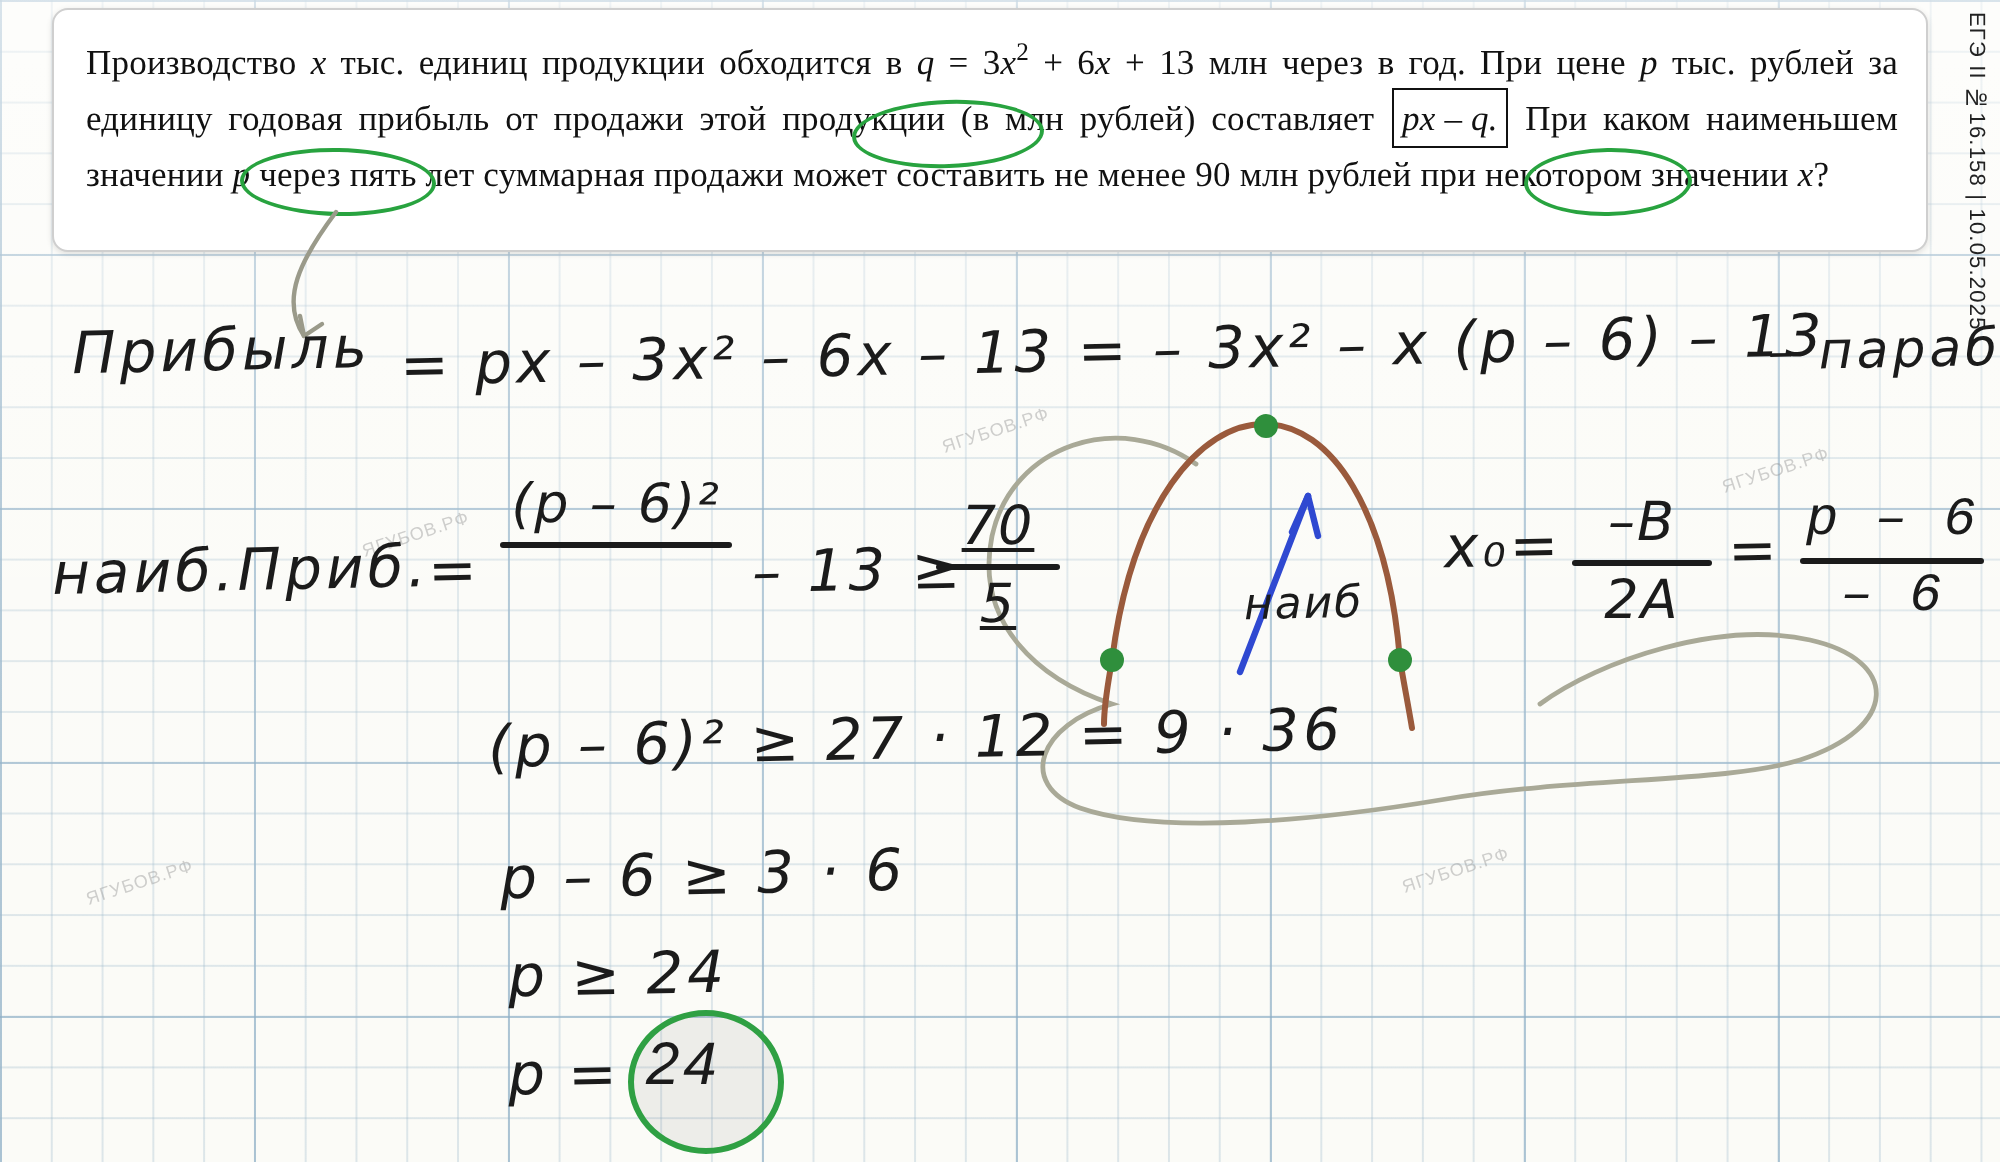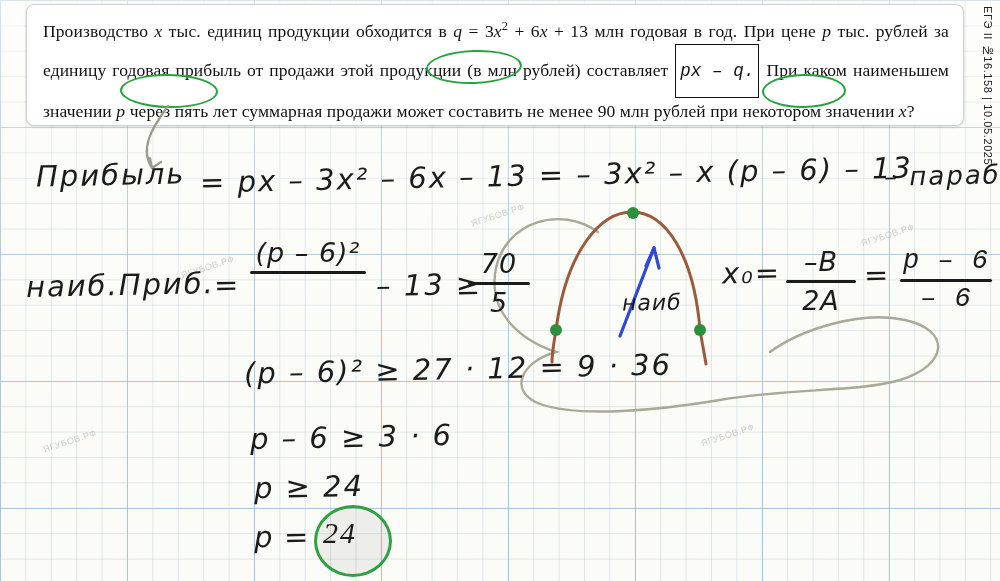--- a/index.html
+++ b/index.html
@@ -44,24 +44,23 @@
     text-align:justify;
     color:#111;
     letter-spacing:.1px;
   }
   .it{font-style:italic;}
   .frm{font-style:italic;}
   sup{font-size:.72em;}
   .boxed{
     display:inline-block;
     border:1.6px solid #111;
-    padding:16px 4px;
+    padding:4px 4px;
     line-height:20px;
     margin:0 1px;
-    font-family:Liberation Mono, monospace;
   }
   
   .oval{
     position:absolute;
     border:2.4px solid #28a33f;
     border-radius:50%;
     pointer-events:none;
   }
   #oval-px   {left:426px; top:50px; width:92px;  height:30px; transform:rotate(-2deg);}
   #oval-five {left:120px; top:74px; width:94px;  height:30px; transform:rotate(1deg);}
@@ -105,21 +104,21 @@
   #ink{position:absolute;left:0;top:0;width:1000px;height:581px;pointer-events:none;}
 
   
   #answer-circle{
     position:absolute;left:314px;top:505px;width:72px;height:66px;
     border:3px solid #2fa043;border-radius:50%;
     background:rgba(120,120,120,.10);
   }
   #answer-text{
     position:absolute;left:323px;top:516px;
-    font-family:Liberation Serif, serif;font-style:italic;
+    font-family:Liberation Sans, sans-serif;font-style:italic;
     font-size:30px;color:#1b1b1b;letter-spacing:2px;
   }
 
   
   .wm{
     position:absolute;
     font-family:"Liberation Sans", sans-serif;
     font-size:9px;color:rgba(150,150,150,.45);
     transform:rotate(-18deg);
     pointer-events:none;letter-spacing:.5px;
@@ -132,21 +131,21 @@
 <div id="paperfade"></div>
 
 <div class="wm" style="left:180px;top:262px;">ЯГУБОВ.РФ</div>
 <div class="wm" style="left:42px;top:436px;">ЯГУБОВ.РФ</div>
 <div class="wm" style="left:470px;top:210px;">ЯГУБОВ.РФ</div>
 <div class="wm" style="left:700px;top:430px;">ЯГУБОВ.РФ</div>
 <div class="wm" style="left:860px;top:230px;">ЯГУБОВ.РФ</div>
 
 <div id="problem">
   <p>
-    <span>Производство </span><span class="it">x</span><span> тыс. единиц продукции обходится в </span><span class="frm">q</span><span> = 3</span><span class="frm">x</span><sup>2</sup><span> + 6</span><span class="frm">x</span><span> + 13</span><span> млн годовая</span>
+    <span>Производство </span><span class="it">x</span><span> тыс. единиц продукции обходится в </span><span class="frm">q</span><span> = 3</span><span class="frm">x</span><sup>2</sup><span> + 6</span><span class="frm">x</span><span> + 13</span><span> млн через</span>
     <span>в год. При цене </span><span class="it">p</span><span> тыс. рублей за единицу годовая прибыль от продажи этой</span>
     <span>продукции (в млн рублей) составляет </span><span class="boxed frm">px – q.</span><span> При каком наименьшем значении </span><span class="it">p</span>
     <span>через </span><span>пять лет</span><span> суммарная продажи может составить не менее </span><span>90 млн</span><span> рублей</span>
     <span>при некотором значении </span><span class="it">x</span><span>?</span>
   </p>
 </div>
 
 <div class="oval" id="oval-px"></div>
 <div class="oval" id="oval-five"></div>
 <div class="oval" id="oval-70"></div>
@@ -183,21 +182,21 @@
 <div class="hw cursive big" style="left:26px;top:268px;">наиб.Приб.</div>
 <div class="hw cursive big" style="left:214px;top:268px;">=</div>
 
 <div class="frac" style="left:250px;top:237px;width:116px;">
   <div class="num">(p – 6)²</div>
   <div class="bar"></div>
 </div>
 
 <div class="hw cursive big" style="left:376px;top:268px;">– 13  ≥</div>
 
-<div class="frac" style="left:468px;top:248px;width:62px;">
+<div class="frac" style="left:468px;top:248px;width:62px;text-decoration:underline;">
   <div class="num">70</div>
   <div class="bar"></div>
   <div class="den">5</div>
 </div>
 
 <div class="hw cursive big" style="left:244px;top:352px;">(p – 6)²  ≥  27 · 12 =  9 · 36</div>
 <div class="hw cursive big" style="left:250px;top:420px;">p – 6  ≥   3 · 6</div>
 <div class="hw cursive big" style="left:254px;top:470px;">p   ≥   24</div>
 
 <div class="hw cursive big" style="left:254px;top:520px;">p</div>

